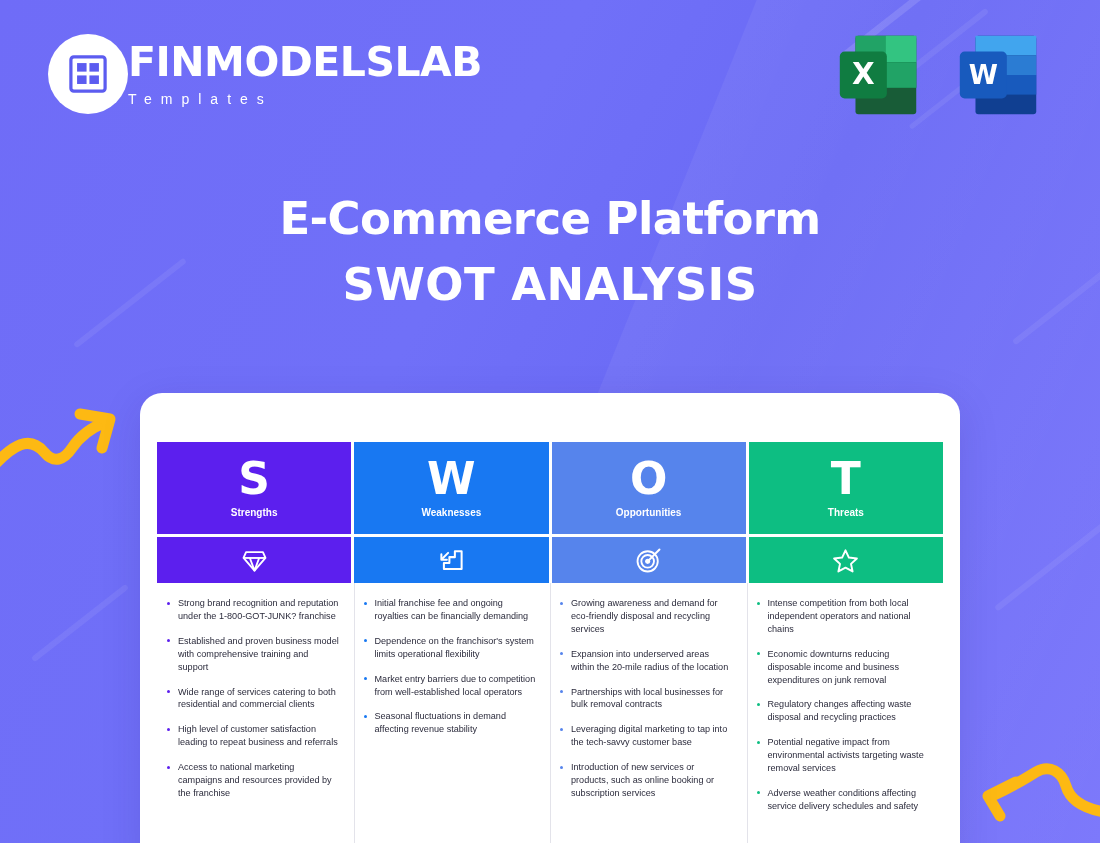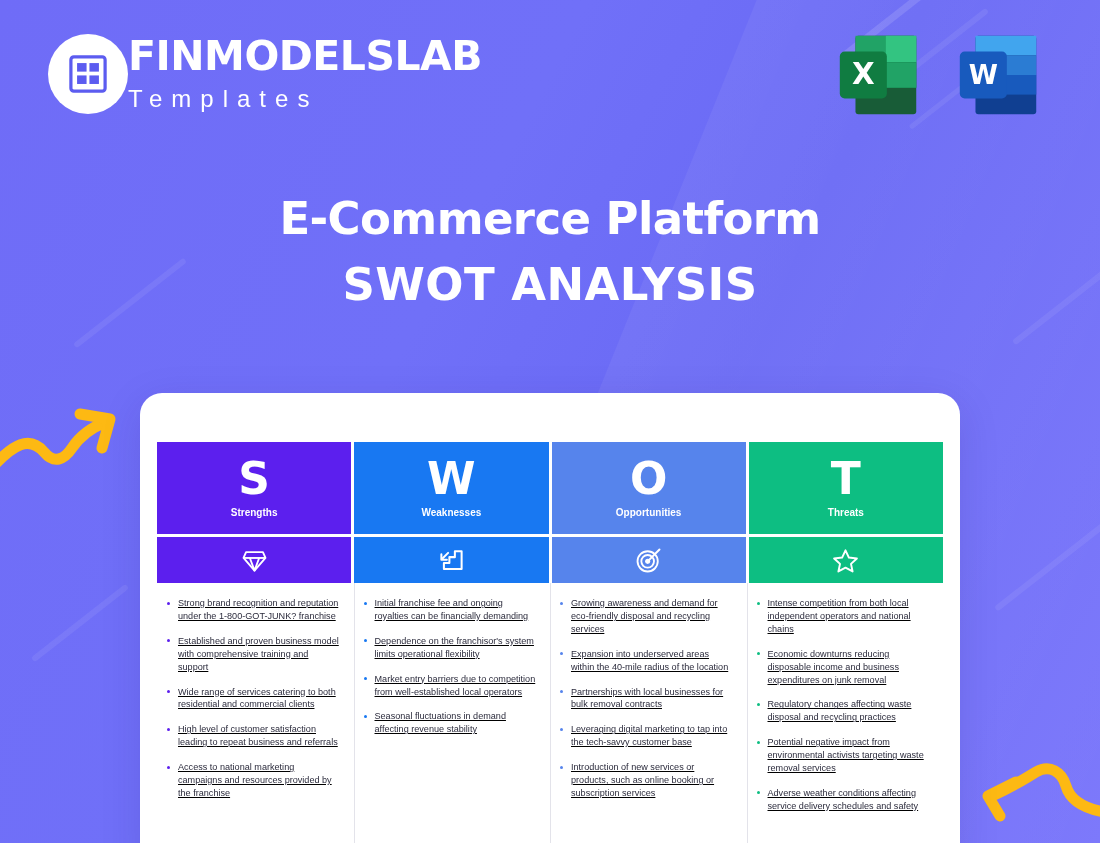--- a/index.html
+++ b/index.html
@@ -36,21 +36,21 @@
     width:80px;height:80px;border-radius:50%;background:#fff;
     display:flex;align-items:center;justify-content:center;
   }
   .logo-grid{width:38px;height:38px;}
   .brandtext{display:flex;flex-direction:column;justify-content:center;}
   .brand-main{
     color:#fff;font-size:41px;font-weight:bold;letter-spacing:-.5px;line-height:1;
     font-family:"DejaVu Sans", sans-serif;
   }
   .brand-sub{
-    color:#fff;font-size:24px;letter-spacing:9px;margin-top:8px;
+    color:#fff;font-size:14px;letter-spacing:9px;margin-top:8px;
     font-family:"Liberation Sans", sans-serif;font-weight:300;
   }
 
   .office-icons{position:absolute;right:52px;top:26px;display:flex;gap:22px;}
   .office-ico{width:98px;height:98px;position:relative;}
 
   
   .titles{position:absolute;top:192px;left:0;right:0;text-align:center;}
   .title-1{
     color:#ffffff;font-size:45px;font-weight:bold;letter-spacing:-.6px;
@@ -80,21 +80,21 @@
   .hdr-label{
     color:#fff;font-size:10px;font-weight:bold;margin-top:7px;
     font-family:"Liberation Sans", sans-serif;
   }
   .icon-row{display:flex;gap:3px;margin-top:3px;}
   .icon-cell{
     flex:1;height:46px;display:flex;align-items:center;justify-content:center;
   }
   .body-row{display:flex;margin-top:14px;}
   .body-cell{
-    flex:1;padding:0 14px 0 8px;position:relative;text-decoration:underline;
+    flex:1;padding:0 14px 0 8px;position:relative;
   }
   .body-cell + .body-cell::before{
     content:"";position:absolute;left:0;top:-14px;bottom:-30px;width:1px;background:#e3e3ea;
   }
   ul.bullets{list-style:none;margin:0;padding:0;}
   ul.bullets li{
     position:relative;padding-left:13px;margin-bottom:12px;
     font-size:9.1px;line-height:1.42;color:#2b2b3c;
     font-family:"Liberation Sans", sans-serif;
   }
@@ -249,21 +249,21 @@
         <ul class="bullets">
           <li>Initial franchise fee and ongoing royalties can be financially demanding</li>
           <li>Dependence on the franchisor's system limits operational flexibility</li>
           <li>Market entry barriers due to competition from well-established local operators</li>
           <li>Seasonal fluctuations in demand affecting revenue stability</li>
         </ul>
       </div>
       <div class="body-cell c2">
         <ul class="bullets">
           <li>Growing awareness and demand for eco-friendly disposal and recycling services</li>
-          <li>Expansion into underserved areas within the 40-mile radius of the location</li>
+          <li>Expansion into underserved areas within the 20-mile radius of the location</li>
           <li>Partnerships with local businesses for bulk removal contracts</li>
           <li>Leveraging digital marketing to tap into the tech-savvy customer base</li>
           <li>Introduction of new services or products, such as online booking or subscription services</li>
         </ul>
       </div>
       <div class="body-cell c3">
         <ul class="bullets">
           <li>Intense competition from both local independent operators and national chains</li>
           <li>Economic downturns reducing disposable income and business expenditures on junk removal</li>
           <li>Regulatory changes affecting waste disposal and recycling practices</li>

